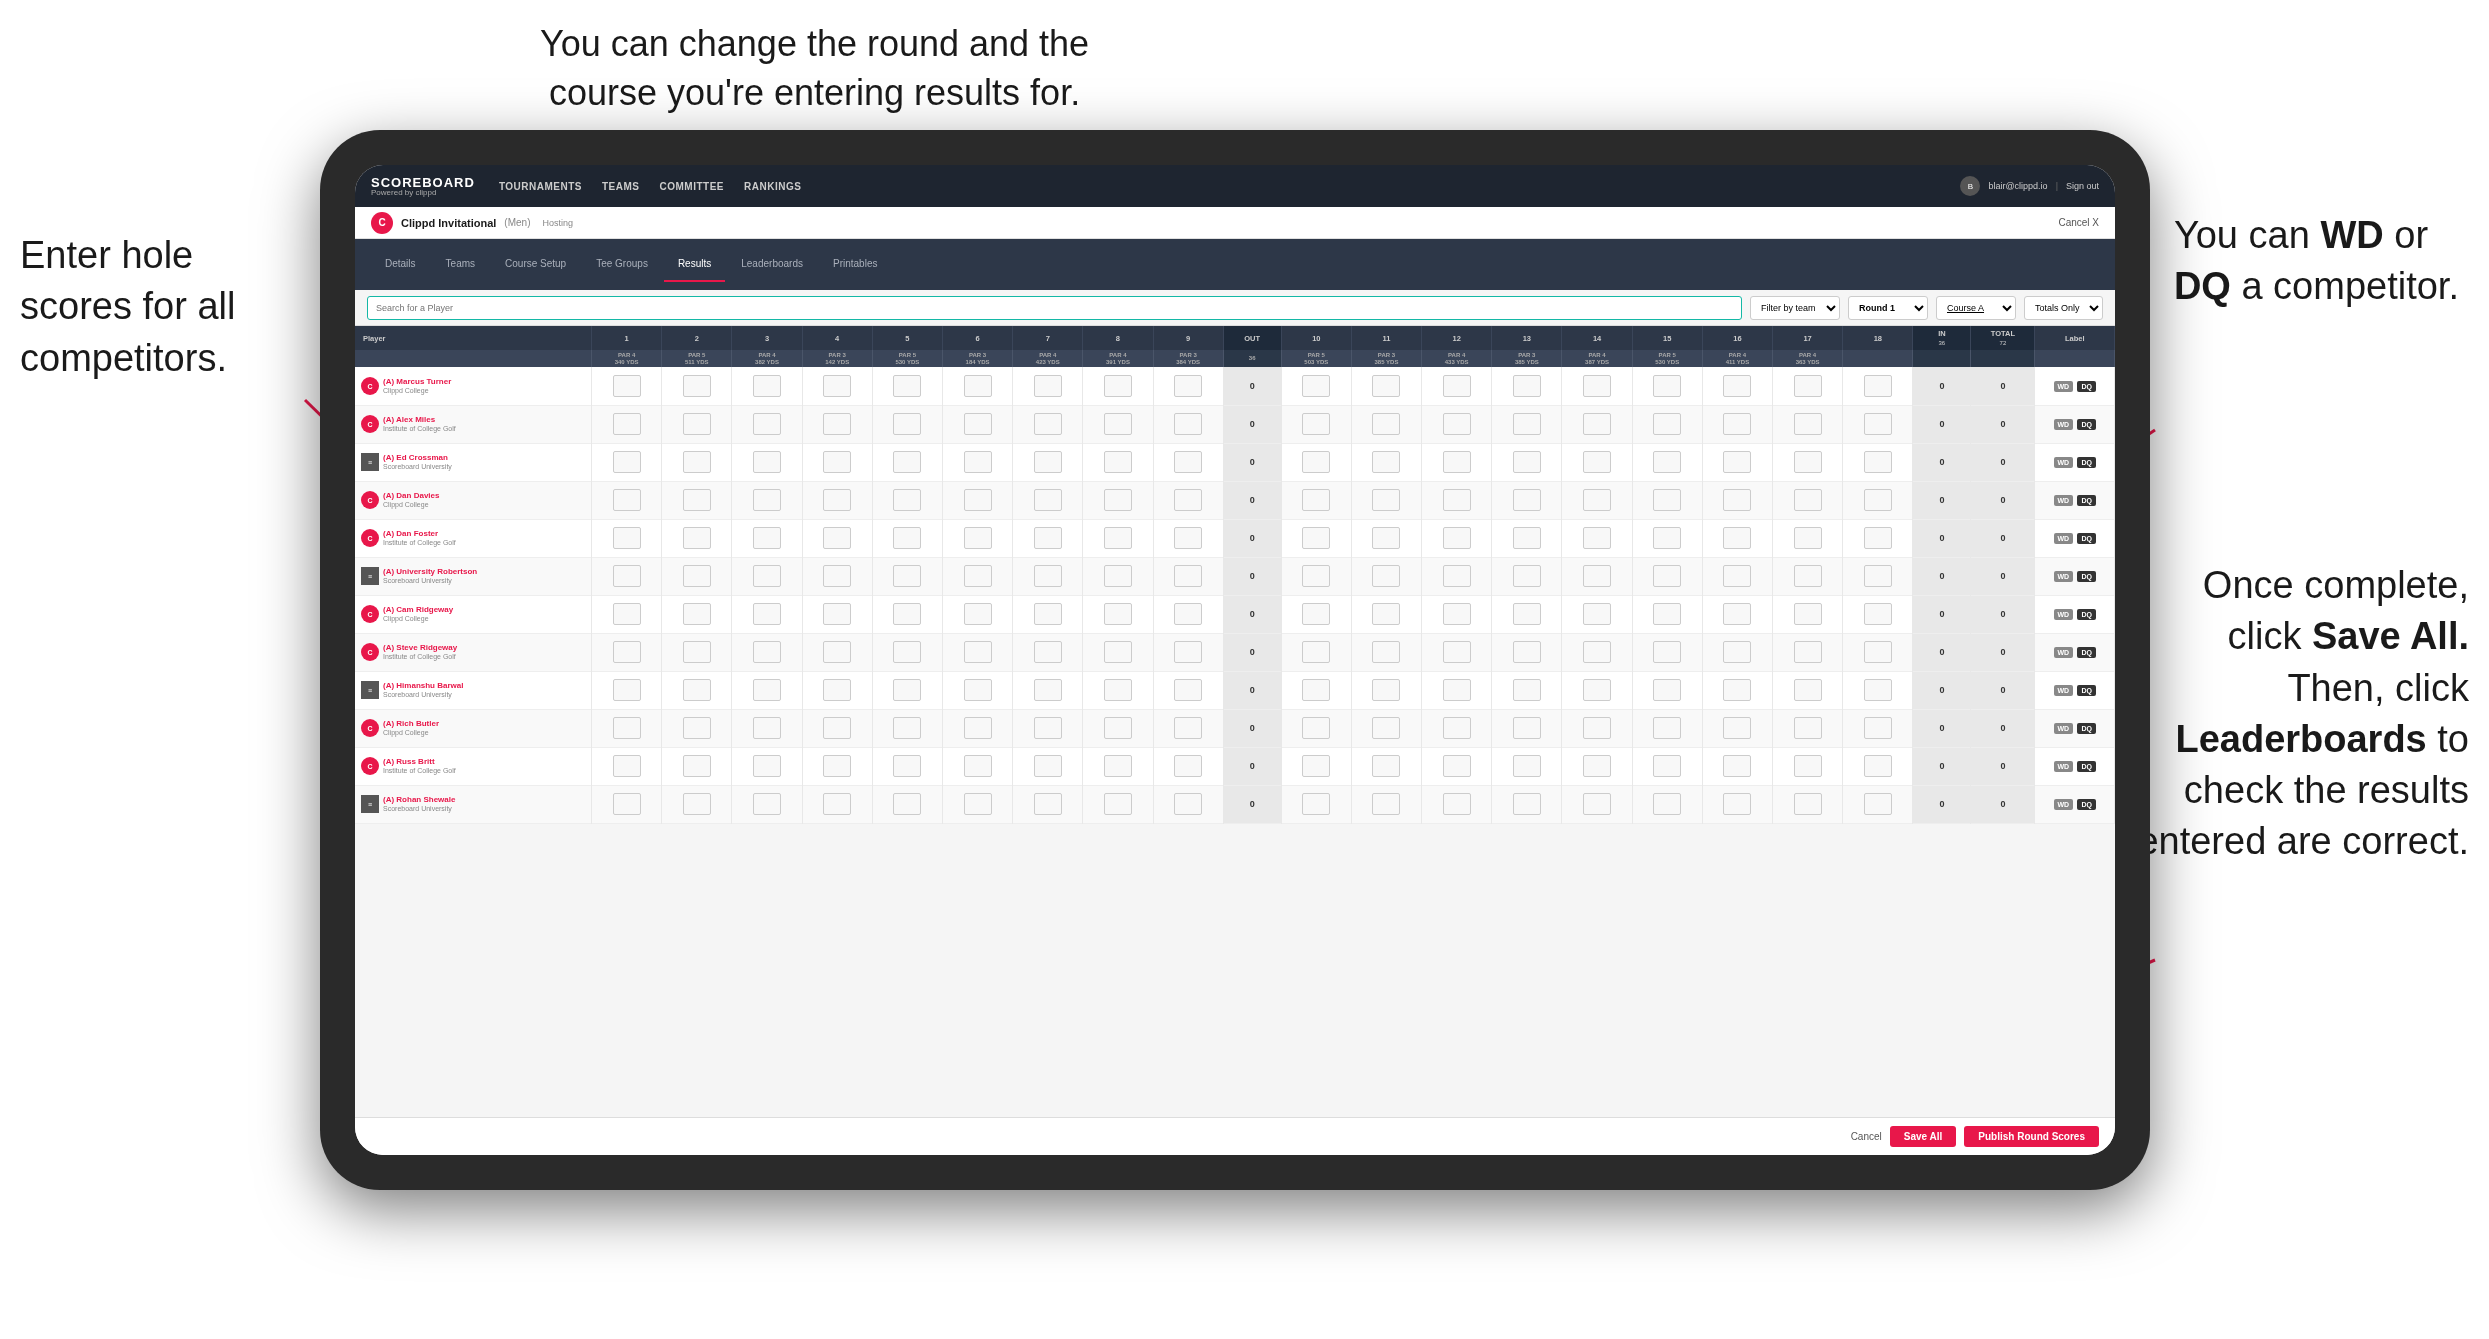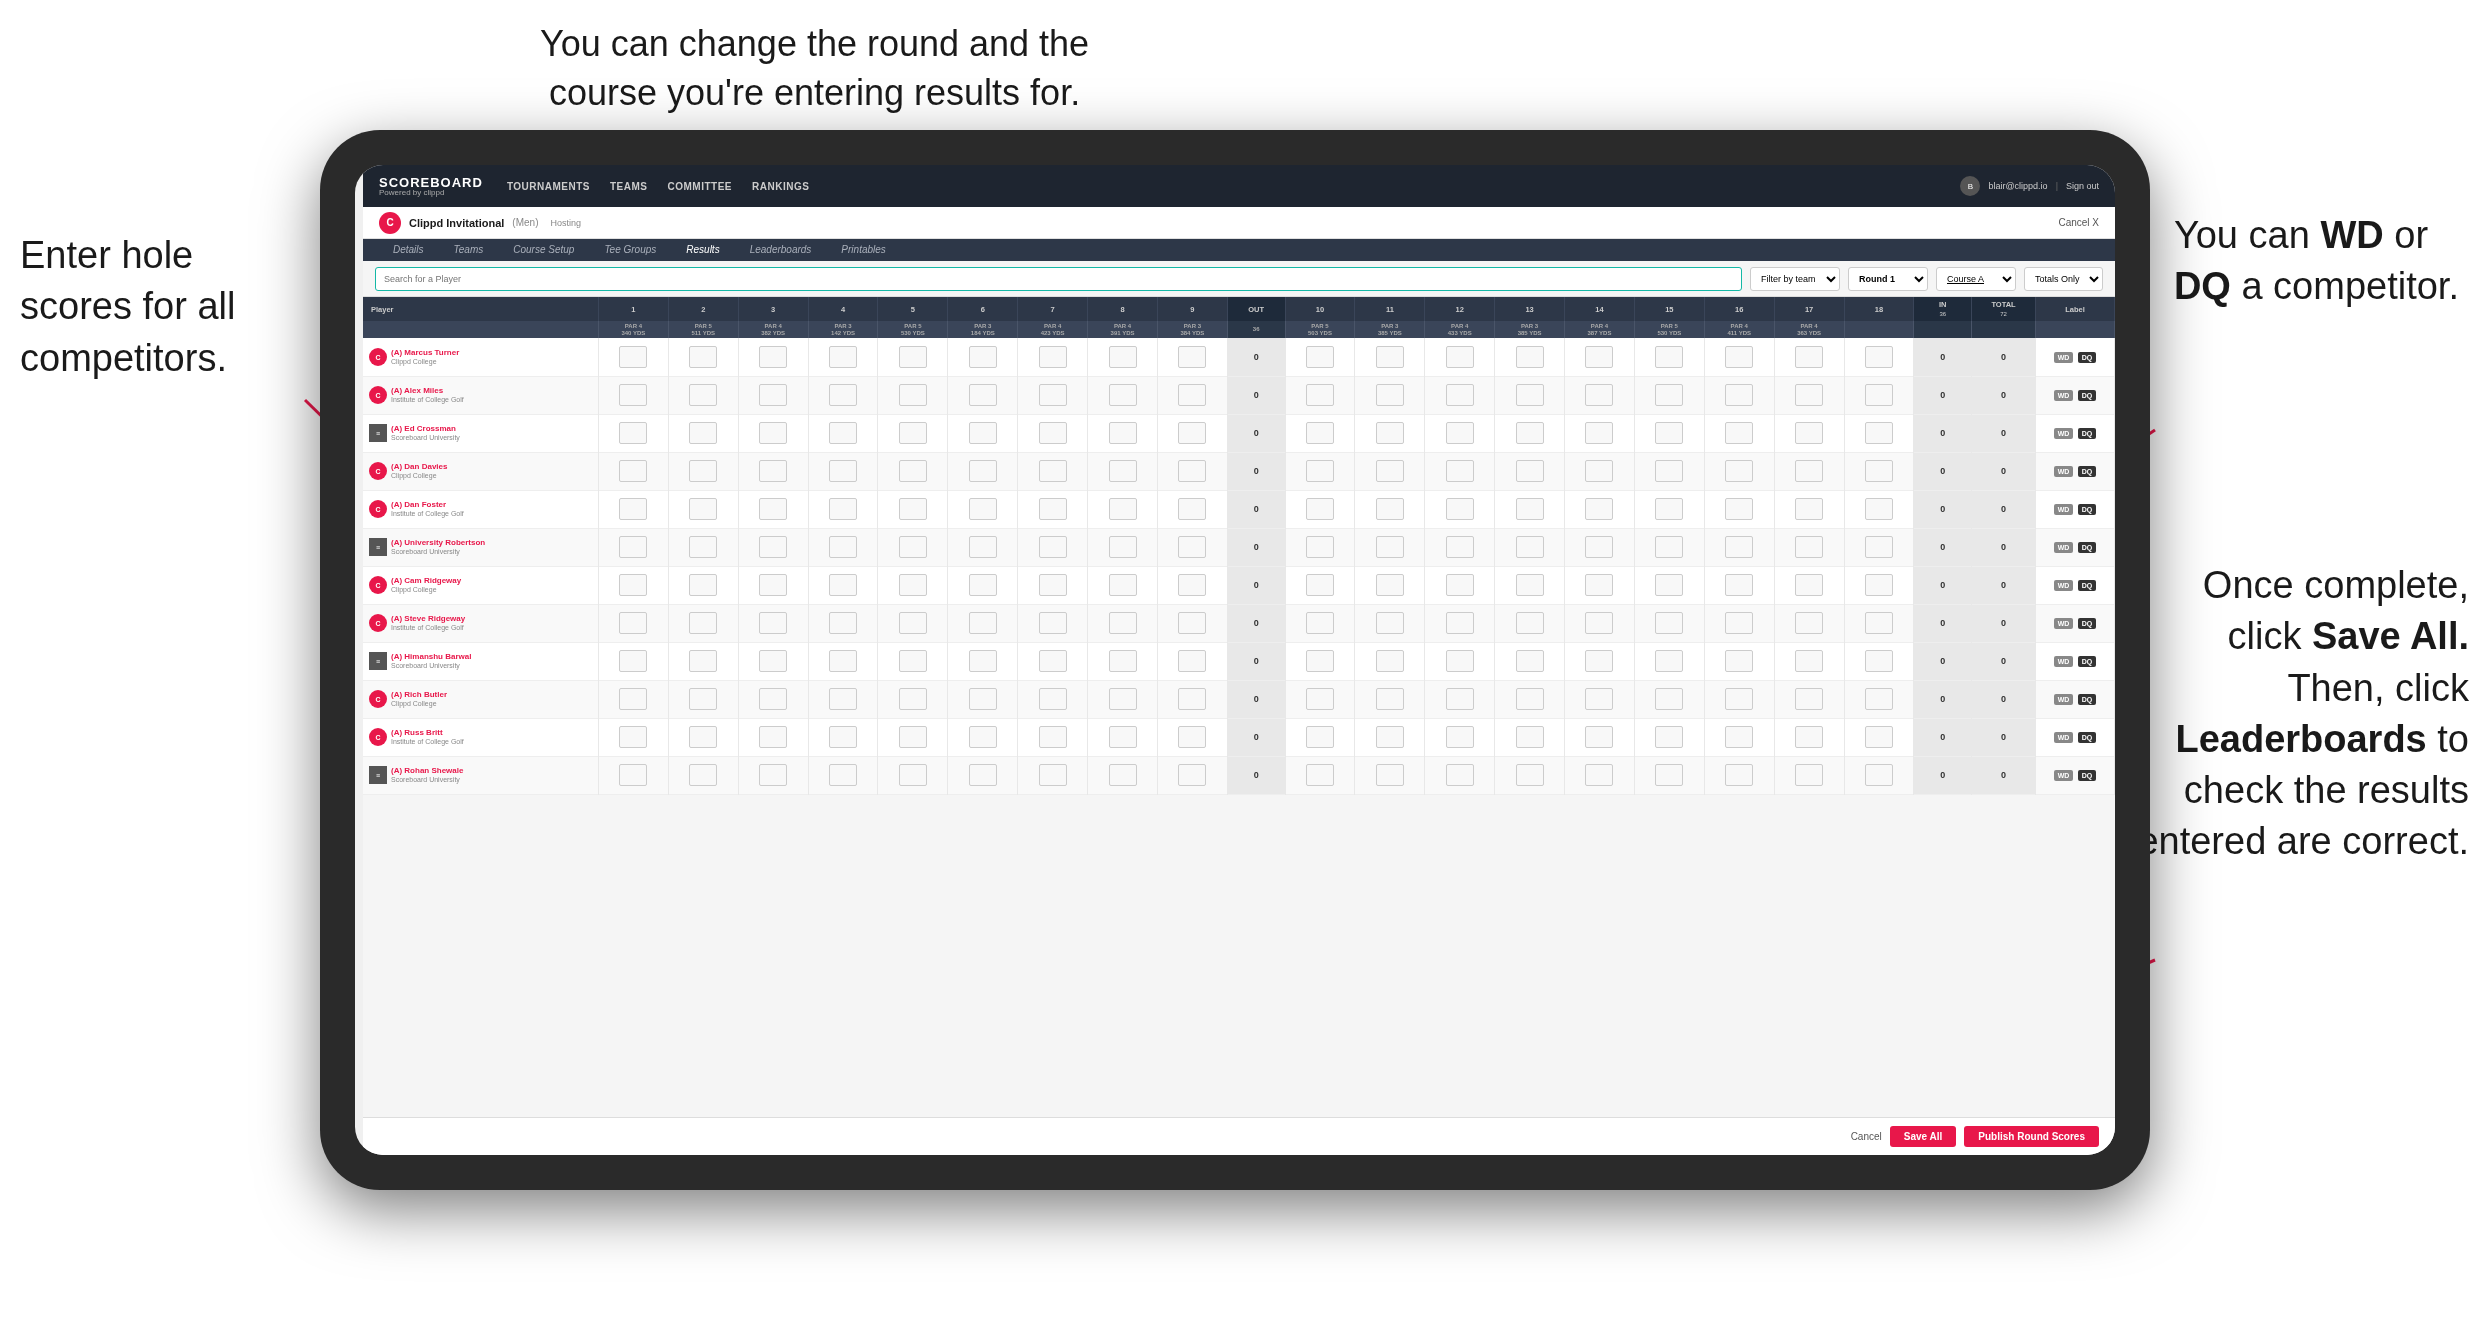--- a/index.html
+++ b/index.html
@@ -66,21 +66,20 @@
       padding: 35px;
     }
     .tablet-screen {
       width: 100%;
       height: 100%;
       background: #f0f0f0;
       border-radius: 28px;
       overflow: hidden;
       display: flex;
       flex-direction: column;
-      padding-left: 8px;
     }
 
     
     .top-nav {
       background: #1e2530;
       height: 42px;
       display: flex;
       align-items: center;
       padding: 0 16px;
       flex-shrink: 0;
@@ -183,27 +182,26 @@
     .cancel-btn {
       margin-left: auto;
       font-size: 10px;
       color: #555;
       cursor: pointer;
     }
 
     
     .tab-bar {
       background: #2d3748;
-      height: 22px;
+      height: 51px;
       display: flex;
       align-items: center;
       padding: 0 16px;
       gap: 2px;
       flex-shrink: 0;
-      font-style: italic;
     }
     .tab {
       color: #aab0bb;
       font-size: 10px;
       padding: 0 14px;
       height: 34px;
       display: flex;
       align-items: center;
       cursor: pointer;
       border-bottom: 2px solid transparent;

